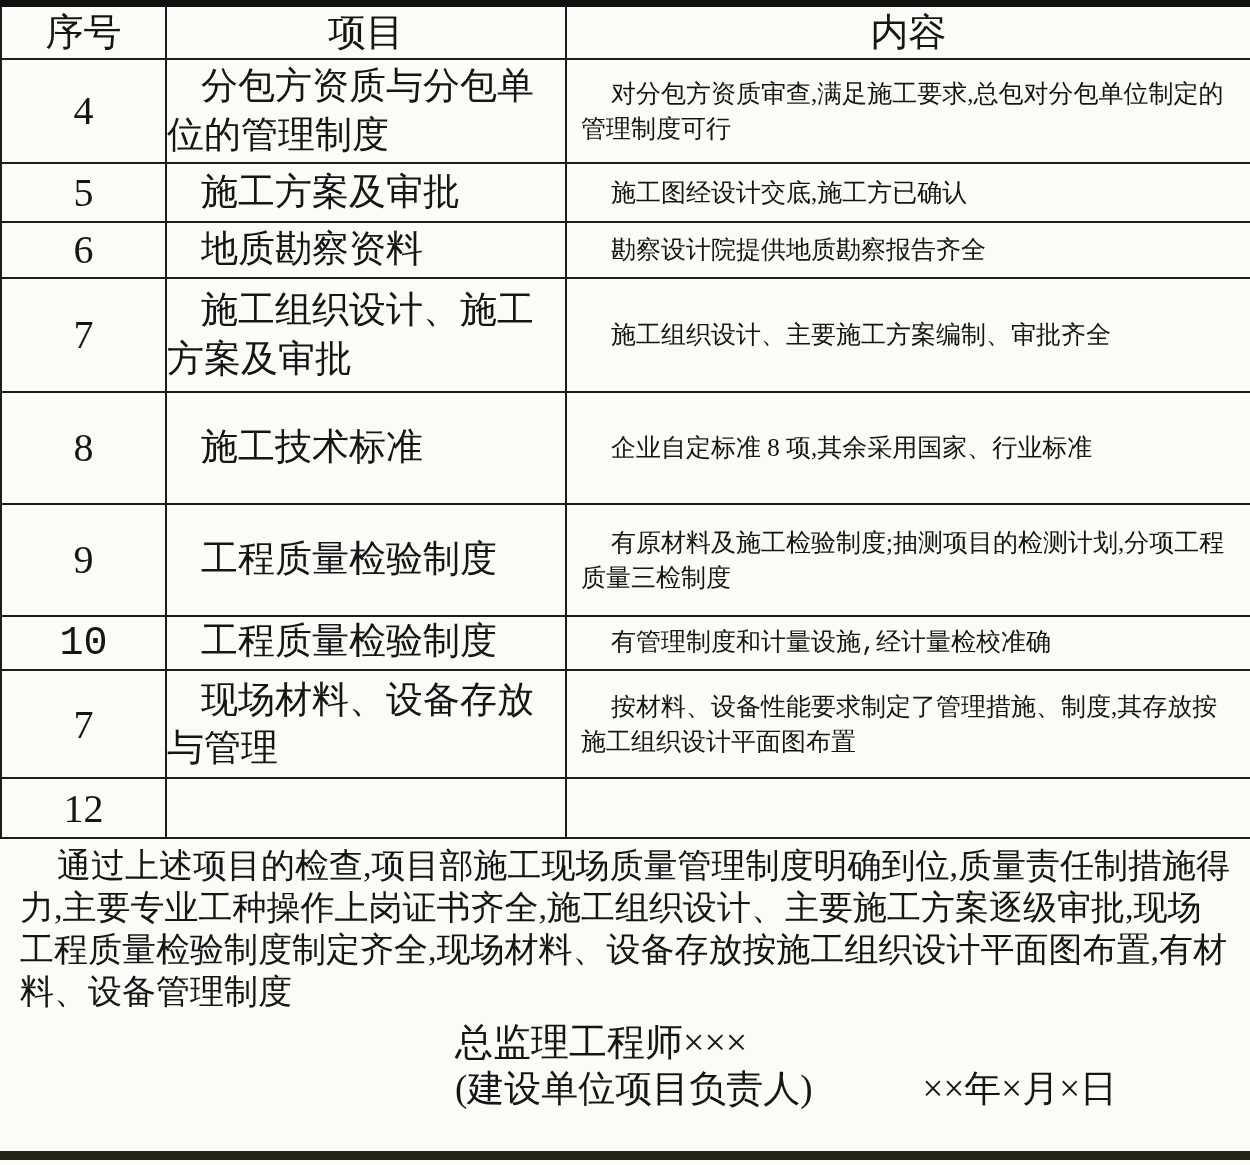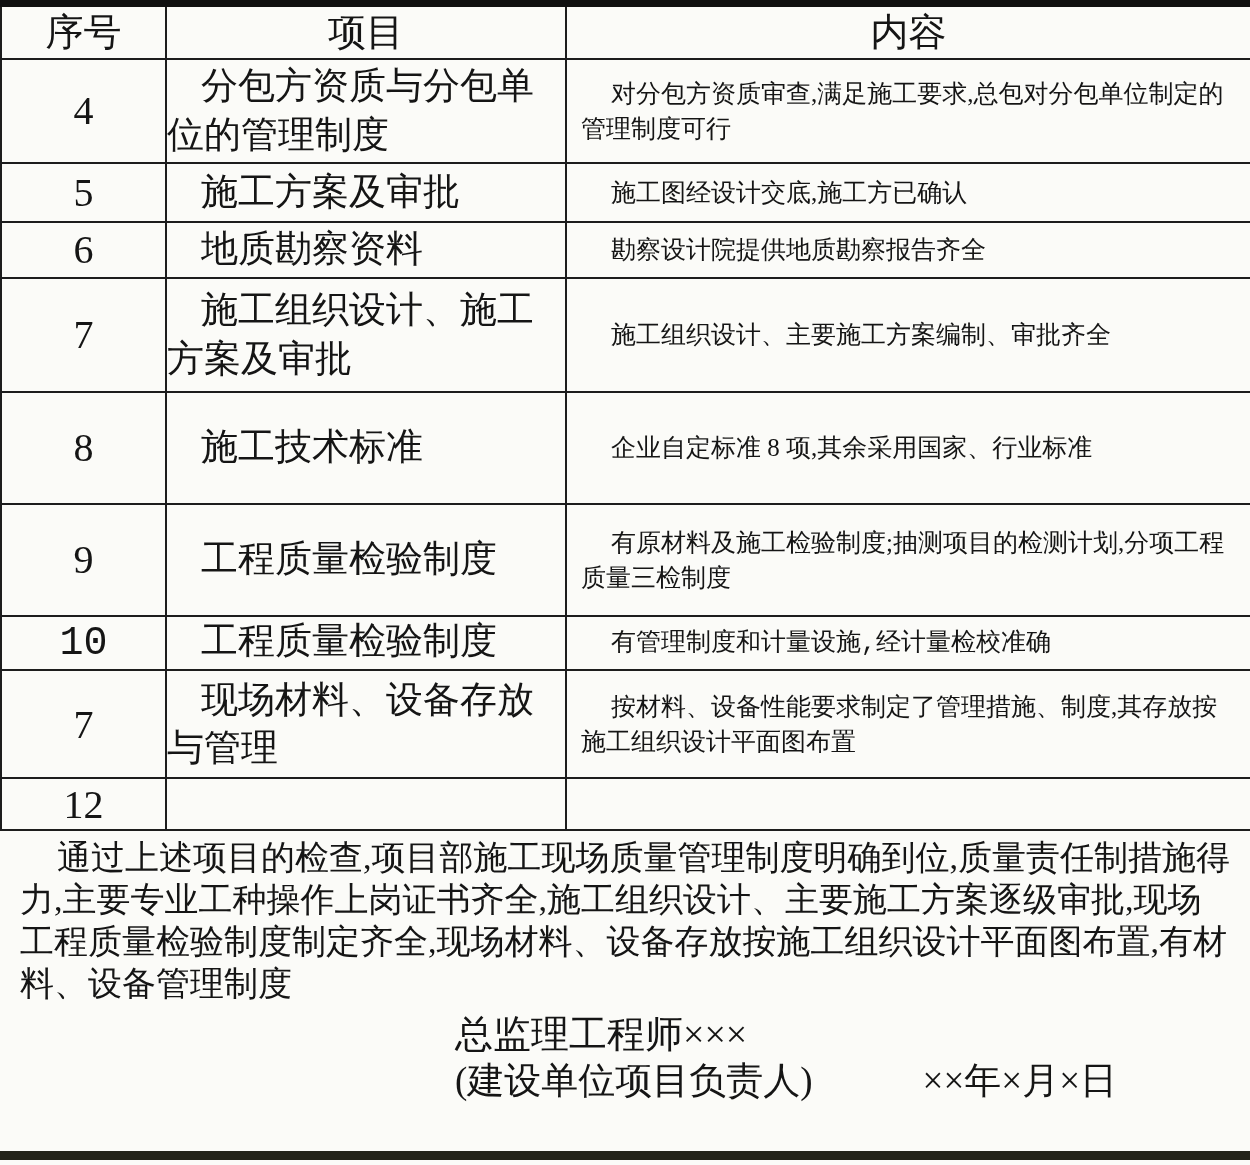--- a/index.html
+++ b/index.html
@@ -23,21 +23,21 @@
   thead tr{height:50px;}
   th{font-weight:normal;font-size:38px;text-align:center;padding:0;margin-top:19px;}
   tbody tr:nth-child(1){height:97px;}
   tbody tr:nth-child(2){height:59px;}
   tbody tr:nth-child(3){height:56px;}
   tbody tr:nth-child(4){height:114px;}
   tbody tr:nth-child(5){height:112px;}
   tbody tr:nth-child(6){height:112px;}
   tbody tr:nth-child(7){height:53px;font-family:Liberation Mono, monospace;}
   tbody tr:nth-child(8){height:108px;}
-  tbody tr:nth-child(9){height:52px;}
+  tbody tr:nth-child(9){height:60px;}
   td{vertical-align:middle;}
   td.c-no{
     text-align:center;
     font-size:40px;
   }
   td.c-item{
     font-size:37px;
     line-height:1.32;
     padding:2px 8px 2px 0;
     text-indent:34px;

